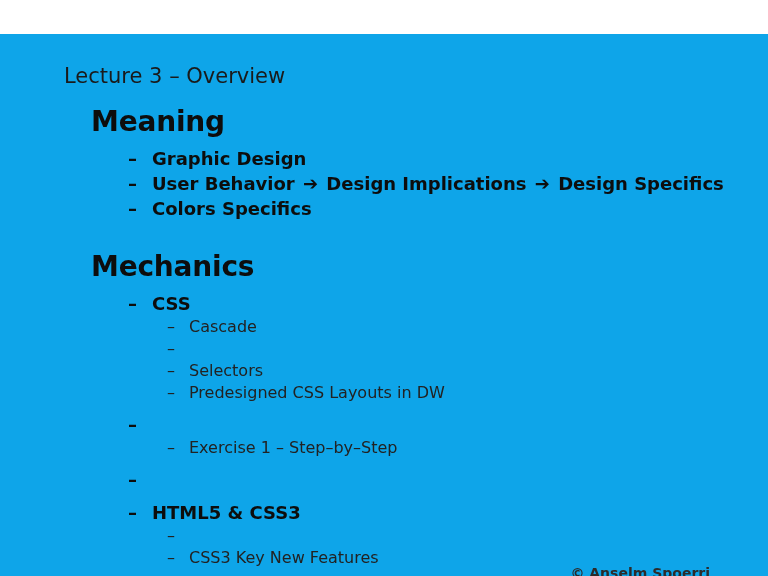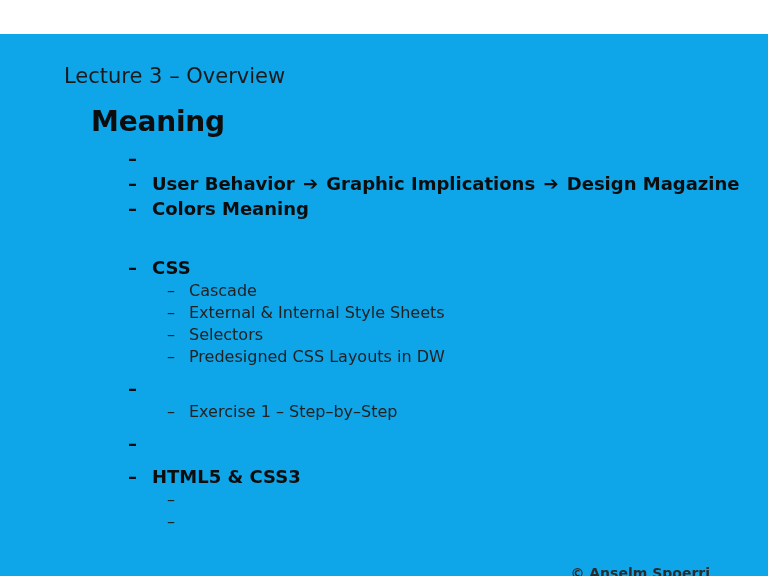--- a/index.html
+++ b/index.html
@@ -125,52 +125,53 @@
   <div class="body">
 
     <div class="section-block">
 
       <div class="section-heading">Meaning</div>
 
       <div class="gap-sm"></div>
 
       <div class="bullet lvl2">
         <span class="dash">–</span>
-      </div>
-
-      <div class="bullet lvl2">
-        <span class="dash">–</span>
-        <span class="btext"><span>User Behavior </span><span class="arrow">➔</span><span> Graphic Implications </span><span class="arrow">➔</span><span> Design Magazine</span></span>
-      </div>
-
-      <div class="bullet lvl2">
-        <span class="dash">–</span>
-        <span class="btext">Colors Meaning</span>
+        <span class="btext">Graphic Design</span>
+      </div>
+
+      <div class="bullet lvl2">
+        <span class="dash">–</span>
+        <span class="btext"><span>User Behavior </span><span class="arrow">➔</span><span> Design Implications </span><span class="arrow">➔</span><span> Design Specifics</span></span>
+      </div>
+
+      <div class="bullet lvl2">
+        <span class="dash">–</span>
+        <span class="btext">Colors Specifics</span>
       </div>
 
     </div>
 
     <div class="section-block">
 
+      <div class="section-heading">Mechanics</div>
 
       <div class="gap-sm"></div>
 
       <div class="bullet lvl2">
         <span class="dash">–</span>
         <span class="btext">CSS</span>
       </div>
 
       <div class="bullet lvl3">
         <span class="dash">–</span>
         <span class="btext">Cascade</span>
       </div>
 
       <div class="bullet lvl3">
         <span class="dash">–</span>
-        <span class="btext">External &amp; Internal Style Sheets</span>
       </div>
 
       <div class="bullet lvl3">
         <span class="dash">–</span>
         <span class="btext">Selectors</span>
       </div>
 
       <div class="bullet lvl3">
         <span class="dash">–</span>
         <span class="btext">Predesigned CSS Layouts in DW</span>
@@ -199,20 +200,21 @@
         <span class="dash">–</span>
         <span class="btext">HTML5 &amp; CSS3</span>
       </div>
 
       <div class="bullet lvl3">
         <span class="dash">–</span>
       </div>
 
       <div class="bullet lvl3">
         <span class="dash">–</span>
+        <span class="btext">CSS3 Key New Features</span>
       </div>
 
     </div>
 
   </div>
 
   <div class="footer">© Anselm Spoerri</div>
 
 </div>
 

